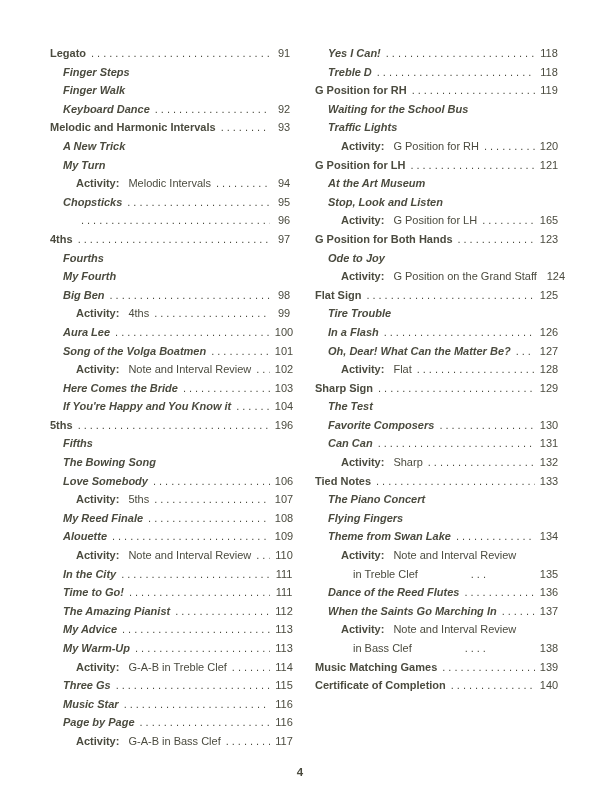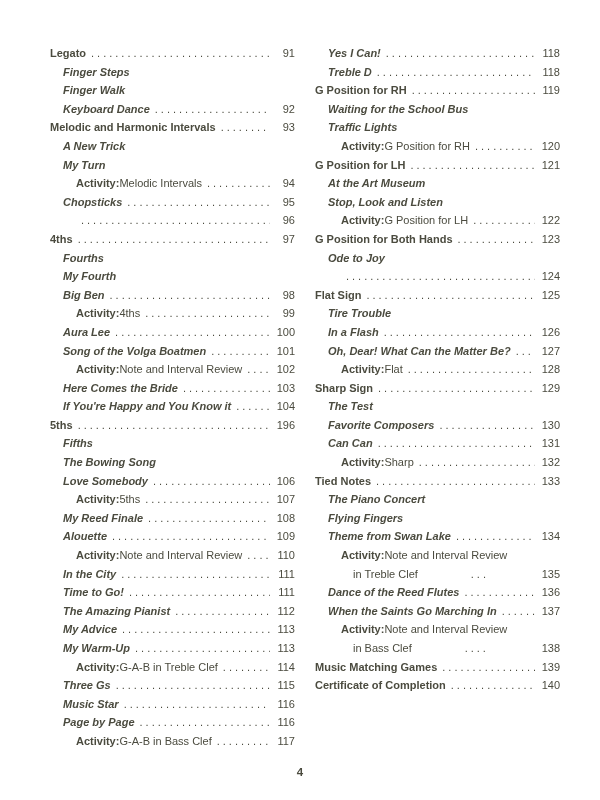--- a/index.html
+++ b/index.html
@@ -20,34 +20,34 @@
     display: flex;
     align-items: baseline;
     line-height: 18.6px;
     font-size: 11px;
   }
   .entry .title { white-space: nowrap; }
   .heading .title { font-weight: bold; }
   .song { padding-left: 13px; }
   .song .title { font-weight: bold; font-style: italic; }
   .activity { padding-left: 26px; }
-  .activity .prefix { font-weight: bold; margin-right: 0; }
+  .activity .prefix { font-weight: bold; margin-right: 9px; }
   .continuation { padding-left: 38px; gap: 48px; }
   .leader {
     flex: 1 1 auto;
     min-width: 0;
     overflow: hidden;
     white-space: nowrap;
     margin: 0 3px 0 5px;
   }
   .leader::after {
     content: "................................................................................";
     letter-spacing: 3px;
   }
-  .page-num { white-space: nowrap; min-width: 22px; text-align: right; }
+  .page-num { white-space: nowrap; min-width: 22px; text-align: center; }
   .footer {
     position: absolute;
     bottom: 22px;
     left: 0;
     width: 100%;
     text-align: center;
     font-weight: bold;
     font-size: 11.5px;
   }
 </style>
@@ -265,31 +265,32 @@
         </div>
         <div class="entry song">
           <span class="title"><span class="text">At the Art Museum</span></span>
         </div>
         <div class="entry song">
           <span class="title"><span class="text">Stop, Look and Listen</span></span>
         </div>
         <div class="entry activity">
           <span class="title"><span class="prefix">Activity:</span><span class="text">G Position for LH</span></span>
           <span class="leader"></span>
-          <span class="page-num">122</span>
+          <span class="page-num">165</span>
         </div>
         <div class="entry heading">
           <span class="title"><span class="text">G Position for Both Hands</span></span>
           <span class="leader"></span>
           <span class="page-num">123</span>
         </div>
         <div class="entry song">
           <span class="title"><span class="text">Ode to Joy</span></span>
         </div>
         <div class="entry activity">
+          <span class="title"><span class="prefix">Activity:</span><span class="text">G Position on the Grand Staff</span></span>
           <span class="leader"></span>
           <span class="page-num">124</span>
         </div>
         <div class="entry heading">
           <span class="title"><span class="text">Flat Sign</span></span>
           <span class="leader"></span>
           <span class="page-num">125</span>
         </div>
         <div class="entry song">
           <span class="title"><span class="text">Tire Trouble</span></span>

